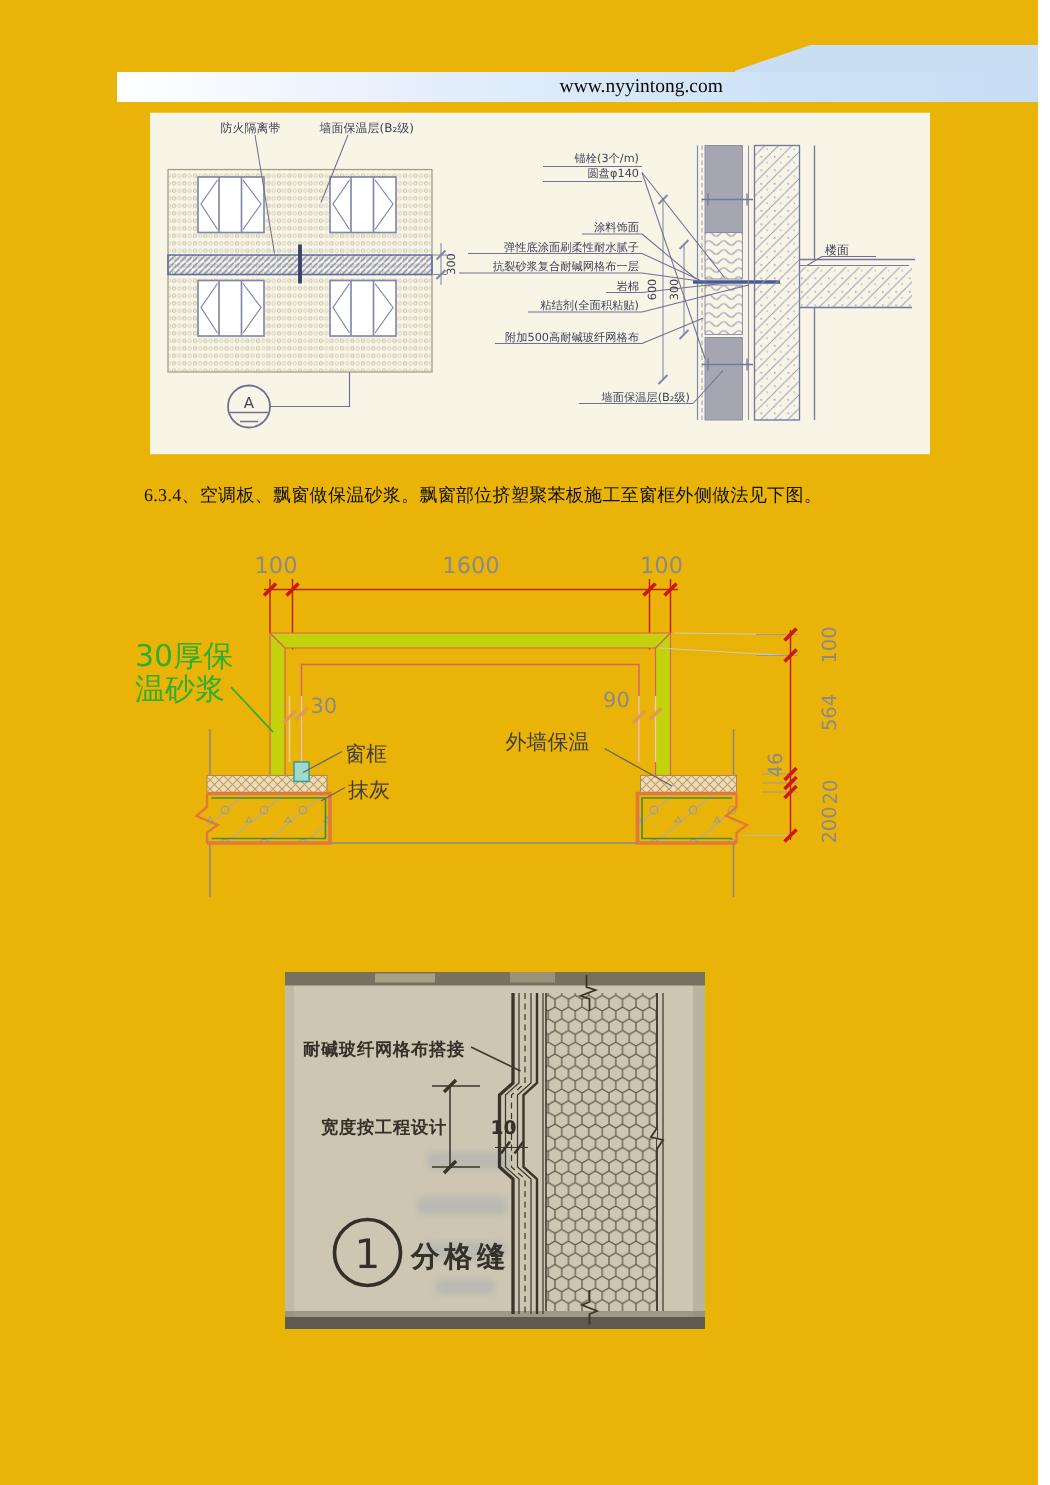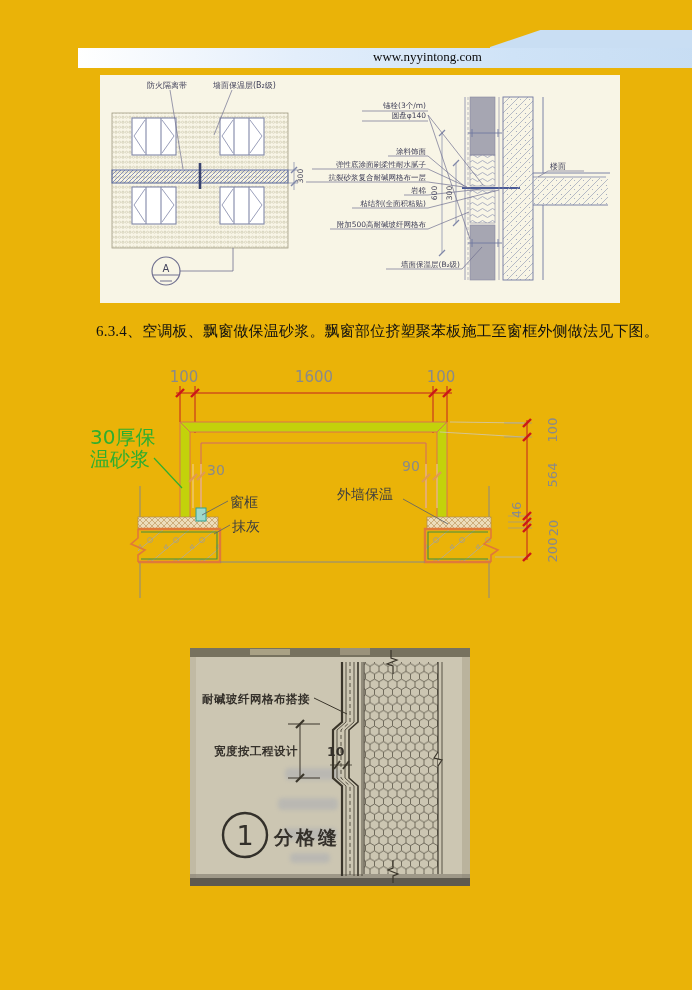--- a/index.html
+++ b/index.html
@@ -4,21 +4,21 @@
 <style>
   html,body{margin:0;padding:0;background:#fff;}
   .page{position:relative;width:692px;height:990px;background:#eab308;overflow:hidden;
         font-family:"Liberation Serif",serif;}
   .hdr-band{position:absolute;left:78px;top:48px;width:622px;height:20px;
         background:linear-gradient(to right,#ffffff 0%,#e3eefb 35%,#cfe3f7 70%,#c7ddf3 100%);}
   .hdr-tab{position:absolute;left:490px;top:30px;width:210px;height:38px;background:#c9def3;
         clip-path:polygon(0 100%,0 45%,24% 0,100% 0,100% 100%);}
   .hdr-url{position:absolute;left:355px;top:49px;width:145px;text-align:center;
         font-size:13px;color:#0a0a0a;}
-  .para{position:absolute;font-size:15px;color:#111;white-space:nowrap;letter-spacing:.2px;}
+  .para{position:absolute;font-size:12px;color:#111;white-space:nowrap;letter-spacing:.2px;}
   .p634{left:96px;top:322px;}
   .p635{left:96px;top:625px;}
   svg{position:absolute;}
   .d1{left:100px;top:75px;}
   .d2{left:80px;top:358px;}
   .d3{left:190px;top:648px;}
   svg text{font-family:"DejaVu Sans",sans-serif;}
   .cad-s{fill:#3f3f58;}
   .dimgray{fill:#8a8a8a;}
   .lbl{fill:#3f3f3f;}

